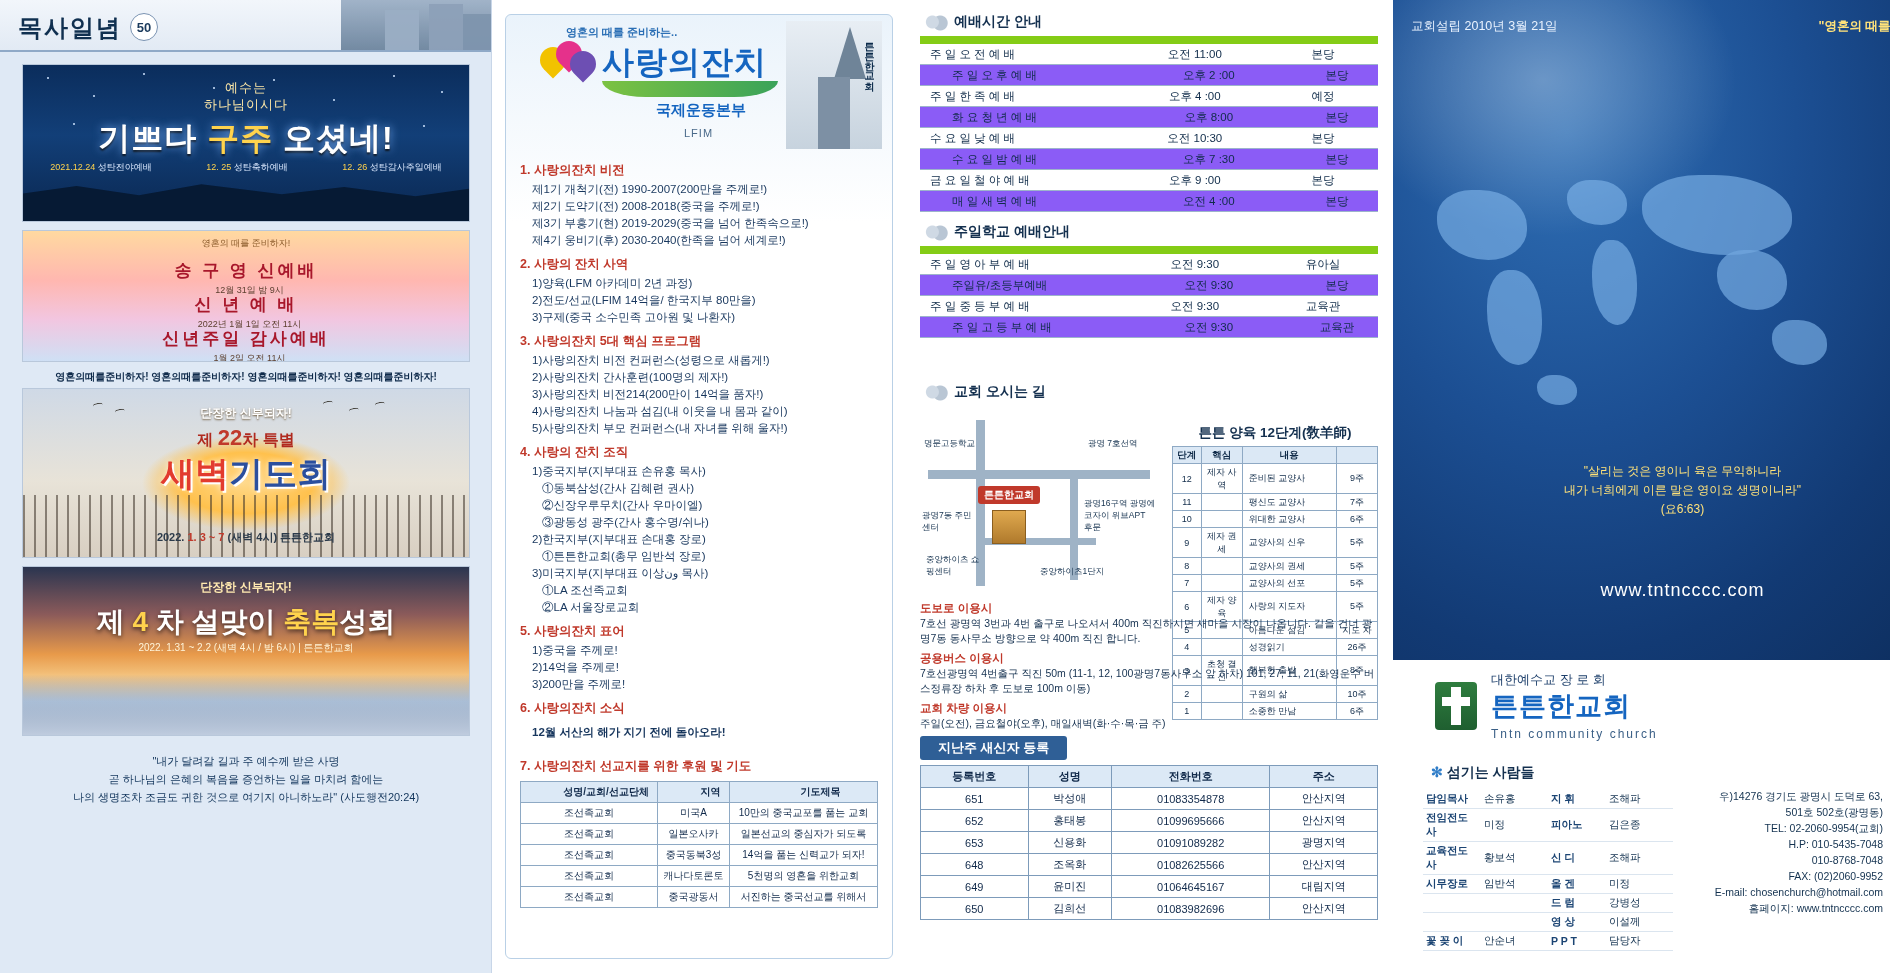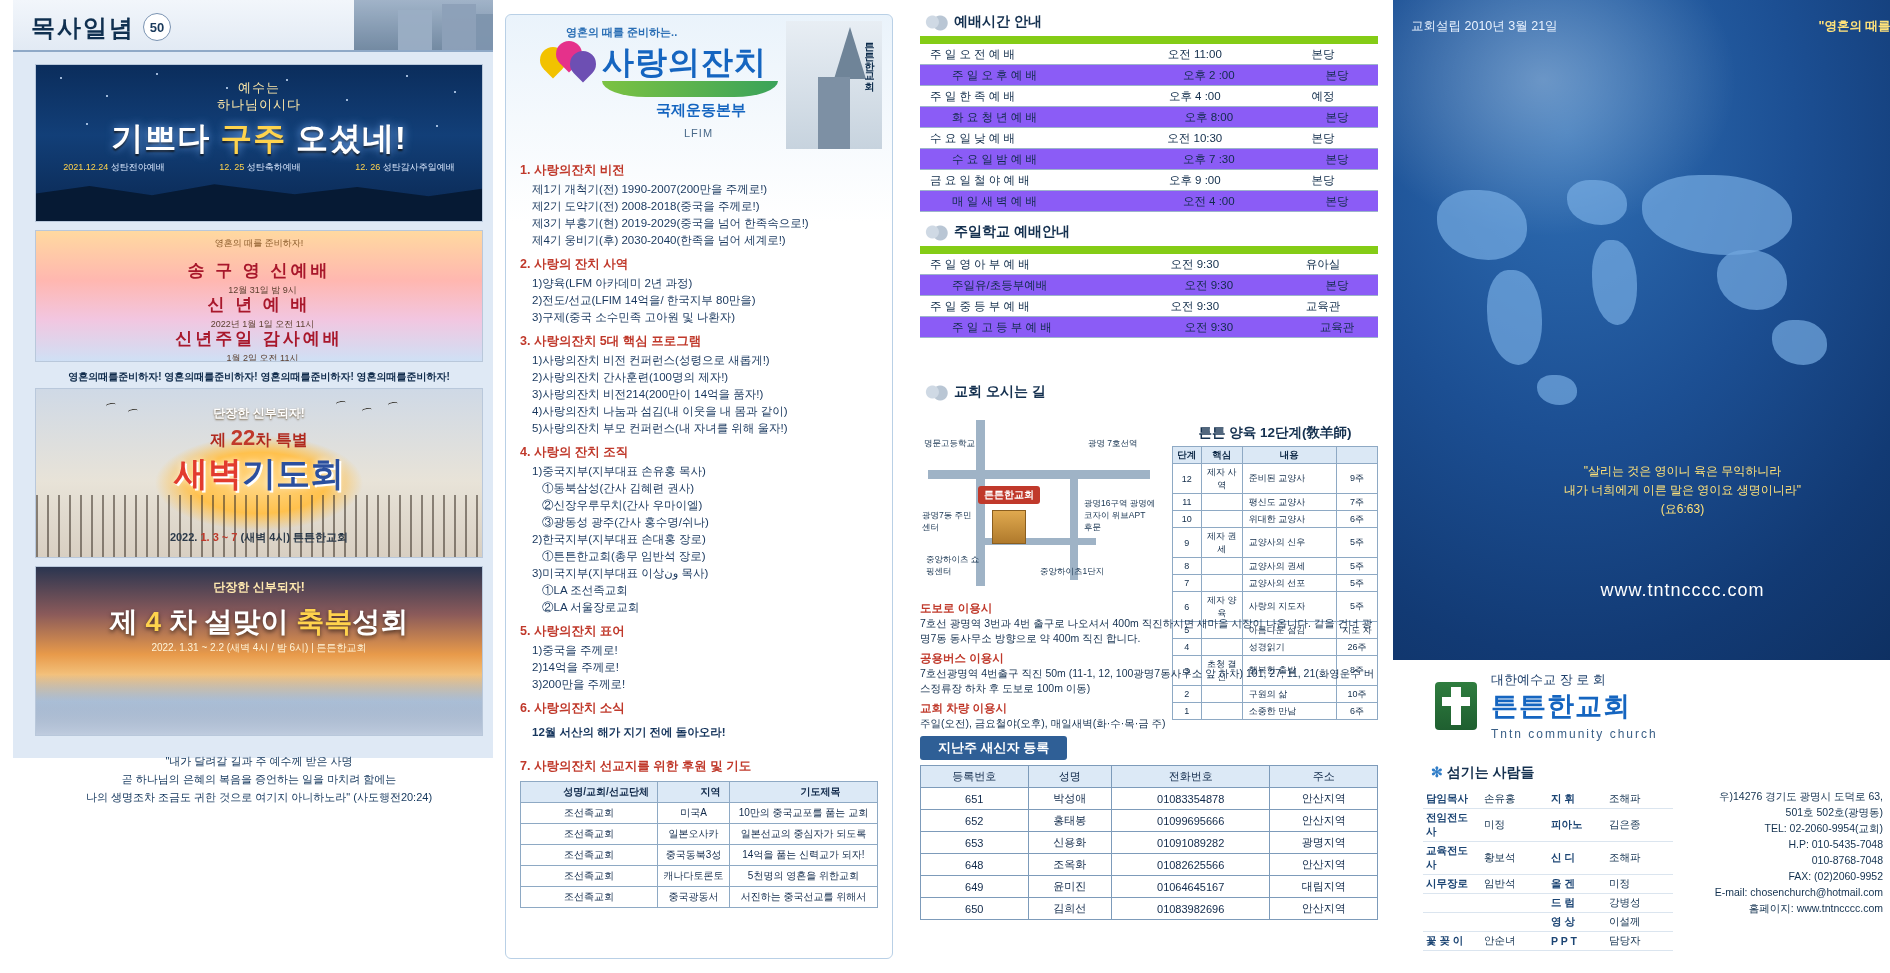--- a/index.html
+++ b/index.html
@@ -13,22 +13,22 @@
     position: relative;
     width: 1890px;
     height: 973px;
     overflow: hidden;
     background: #ffffff;
   }
 
   
   .col1 {
     position: absolute;
-    left: 13px; top: 0;
-    width: 492px; height: 758px;
+    left: 0; top: 0;
+    width: 492px; height: 973px;
     background: #dfe9f5;
     border-right: 1px solid #c8d6e8;
   }
   .c1-header {
     position: relative;
     height: 52px;
     background: linear-gradient(180deg,#f2f6fb 0%, #e2eaf4 100%);
     border-bottom: 2px solid #8fa9c7;
     overflow: hidden;
   }
@@ -335,21 +335,21 @@
   .newcomer { position:absolute; left:14px; top:736px; width:458px; }
   .nc-title {
     display:inline-block; background:#2f5f96; color:#fff;
     font-size:13px; font-weight:bold; padding:3px 18px; border-radius:3px;
   }
   .nc-table { width:100%; border-collapse:collapse; margin-top:5px; }
   .nc-table th, .nc-table td {
     border:1px solid #7d9bba; font-size:11px; color:#10294a;
     padding:3px 2px; text-align:center;
   }
-  .nc-table th { background:#dce9f6; font-weight:normal;margin-top:28px; }
+  .nc-table th { background:#dce9f6; font-weight:bold;margin-top:28px; }
 
   
   .col4 {
     position:absolute; left:1393px; top:0; width:497px; height:973px;
     background:#ffffff;
   }
   .c4-hero {
     position:absolute; left:0; top:0; width:579px; height:660px;
     background: radial-gradient(ellipse at 30% 20%, #2f6fb5 0%, #1c4f93 40%, #123a74 70%, #0d2c5a 100%);
     overflow:hidden;

